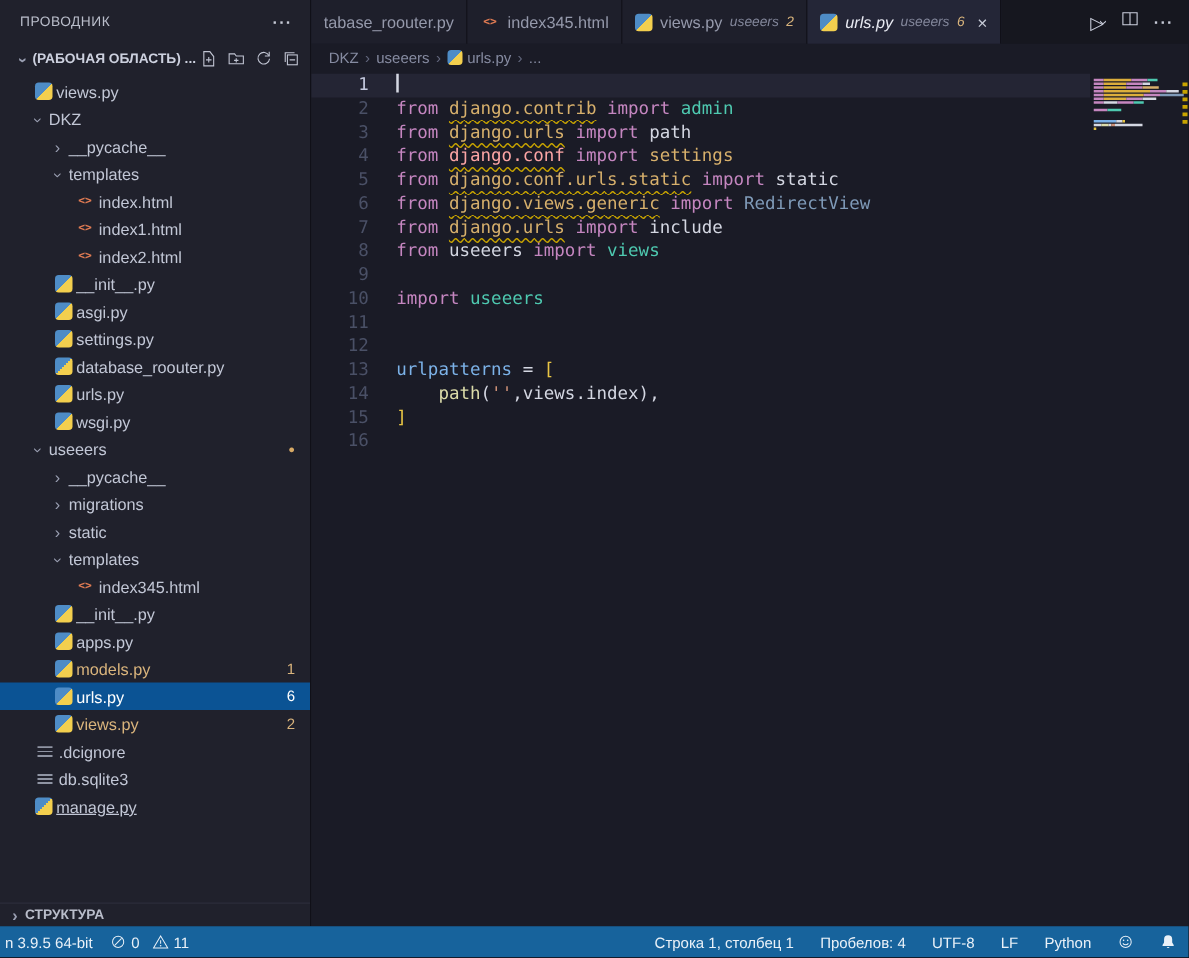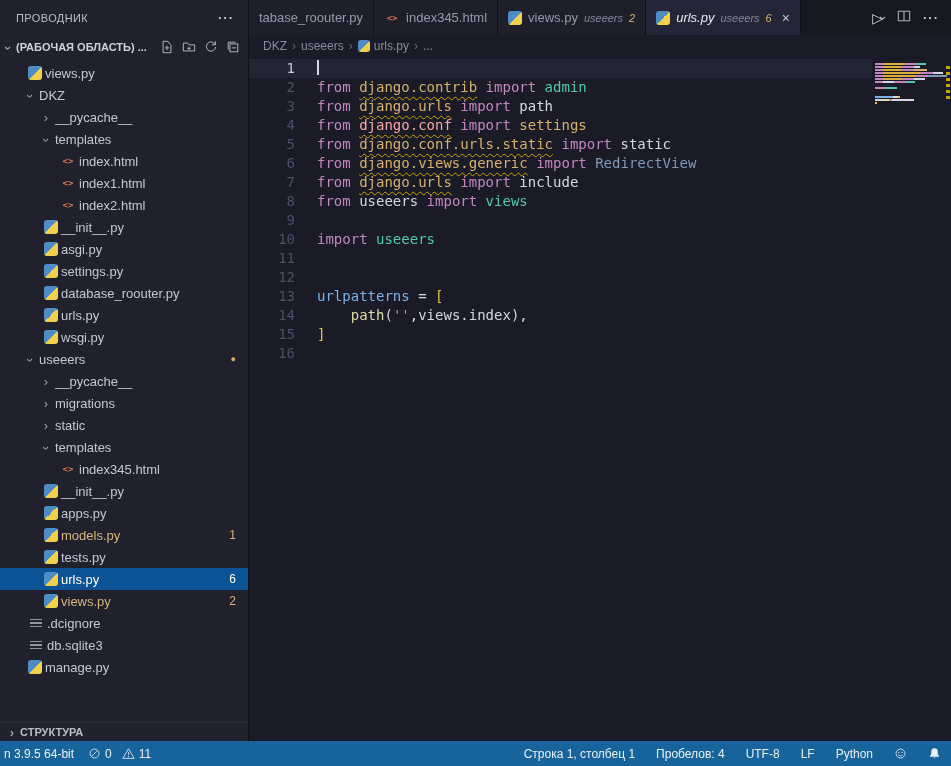--- a/index.html
+++ b/index.html
@@ -6,21 +6,21 @@
   html,body { background:#0f1016; }
   .app { width:951px; height:766px; display:flex; flex-direction:column; overflow:hidden;
          background:#1a1b26; font-family:"Liberation Sans",sans-serif; color:#c2c7d6; }
   .main { flex:1; display:flex; min-height:0; }
 
   
   .sidebar { width:249px; flex:none; background:#20212c; display:flex; flex-direction:column; border-right:1px solid #101018; }
   .sidebar-header { height:35px; flex:none; display:flex; align-items:center; justify-content:space-between;
                     padding:0 14px 0 16px; font-size:11px; letter-spacing:.4px; color:#b9bdca; }
   .more-dots { color:#c6cad6; font-weight:bold; letter-spacing:1px; cursor:pointer; font-size:13px; }
-  .workspace-row { height:24px; flex:none; display:flex; align-items:center; padding:0 8px 0 2px;
+  .workspace-row { height:24px; flex:none; display:flex; align-items:center; padding:0 8px 0 12px;
                    font-size:11px; font-weight:bold; color:#cdd1df; }
   .workspace-row .chev { margin-right:2px; }
   .ws-actions { margin-left:auto; display:flex; align-items:center; gap:8px; color:#c0c4d2; }
   .ws-actions svg { display:block; }
   .chev { display:inline-block; width:12px; text-align:center; color:#9a9fb2; font-size:13px;
           transform-origin:50% 55%; flex:none; }
   .chev.expanded { transform:rotate(90deg); }
 
   .tree { flex:1; overflow:hidden; font-size:13px; padding-top:3px; }
   .tree-row { height:22px; display:flex; align-items:center; cursor:pointer; }
@@ -211,43 +211,39 @@
           </div>
           <div class="tree-row" style="padding-left: 44px;">
             <span class="icon-python"></span>
             <span class="label">apps.py</span>
           </div>
           <div class="tree-row" style="padding-left: 44px;">
             <span class="icon-python"></span>
             <span class="label warn">models.py</span>
             <span class="badge">1</span>
           </div>
-          <div class="tree-row" style="padding-left: 44px;">
-            <span class="icon-python"></span>
-            <span class="label">tests.py</span>
-          </div>
           <div class="tree-row selected" style="padding-left: 44px;">
             <span class="icon-python"></span>
             <span class="label">urls.py</span>
             <span class="badge">6</span>
           </div>
           <div class="tree-row" style="padding-left: 44px;">
             <span class="icon-python"></span>
             <span class="label warn">views.py</span>
             <span class="badge">2</span>
           </div>
           <div class="tree-row" style="padding-left: 28px;">
             <span class="icon-stripes"></span>
             <span class="label">.dcignore</span>
           </div>
           <div class="tree-row" style="padding-left: 28px;">
             <span class="icon-stripes"></span>
             <span class="label">db.sqlite3</span>
           </div>
-          <div class="tree-row" style="padding-left: 28px;">
+          <div class="tree-row" style="padding-left: 28px; text-decoration: underline;">
             <span class="icon-python"></span>
             <span class="label">manage.py</span>
           </div>
         </div>
       <div class="outline-header">
         <span class="chev">›</span>
         <span>СТРУКТУРА</span>
       </div>
     </div>
 

